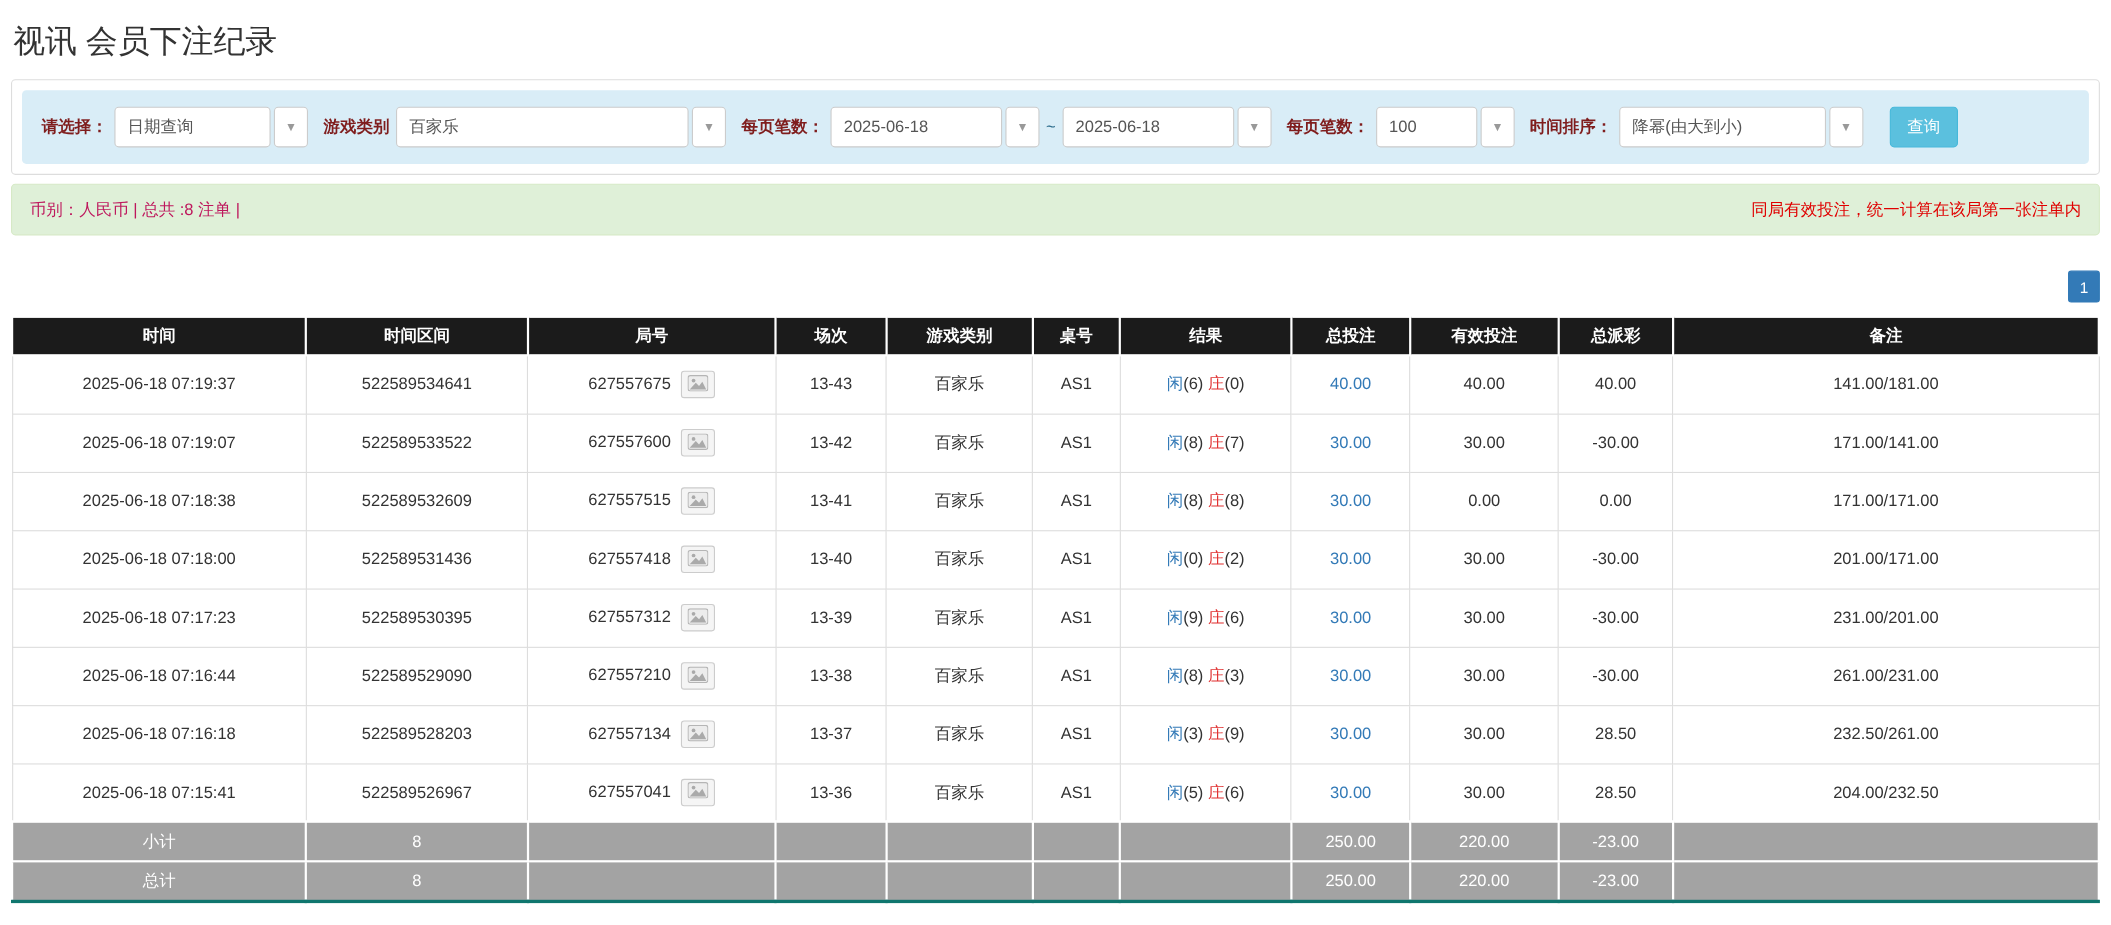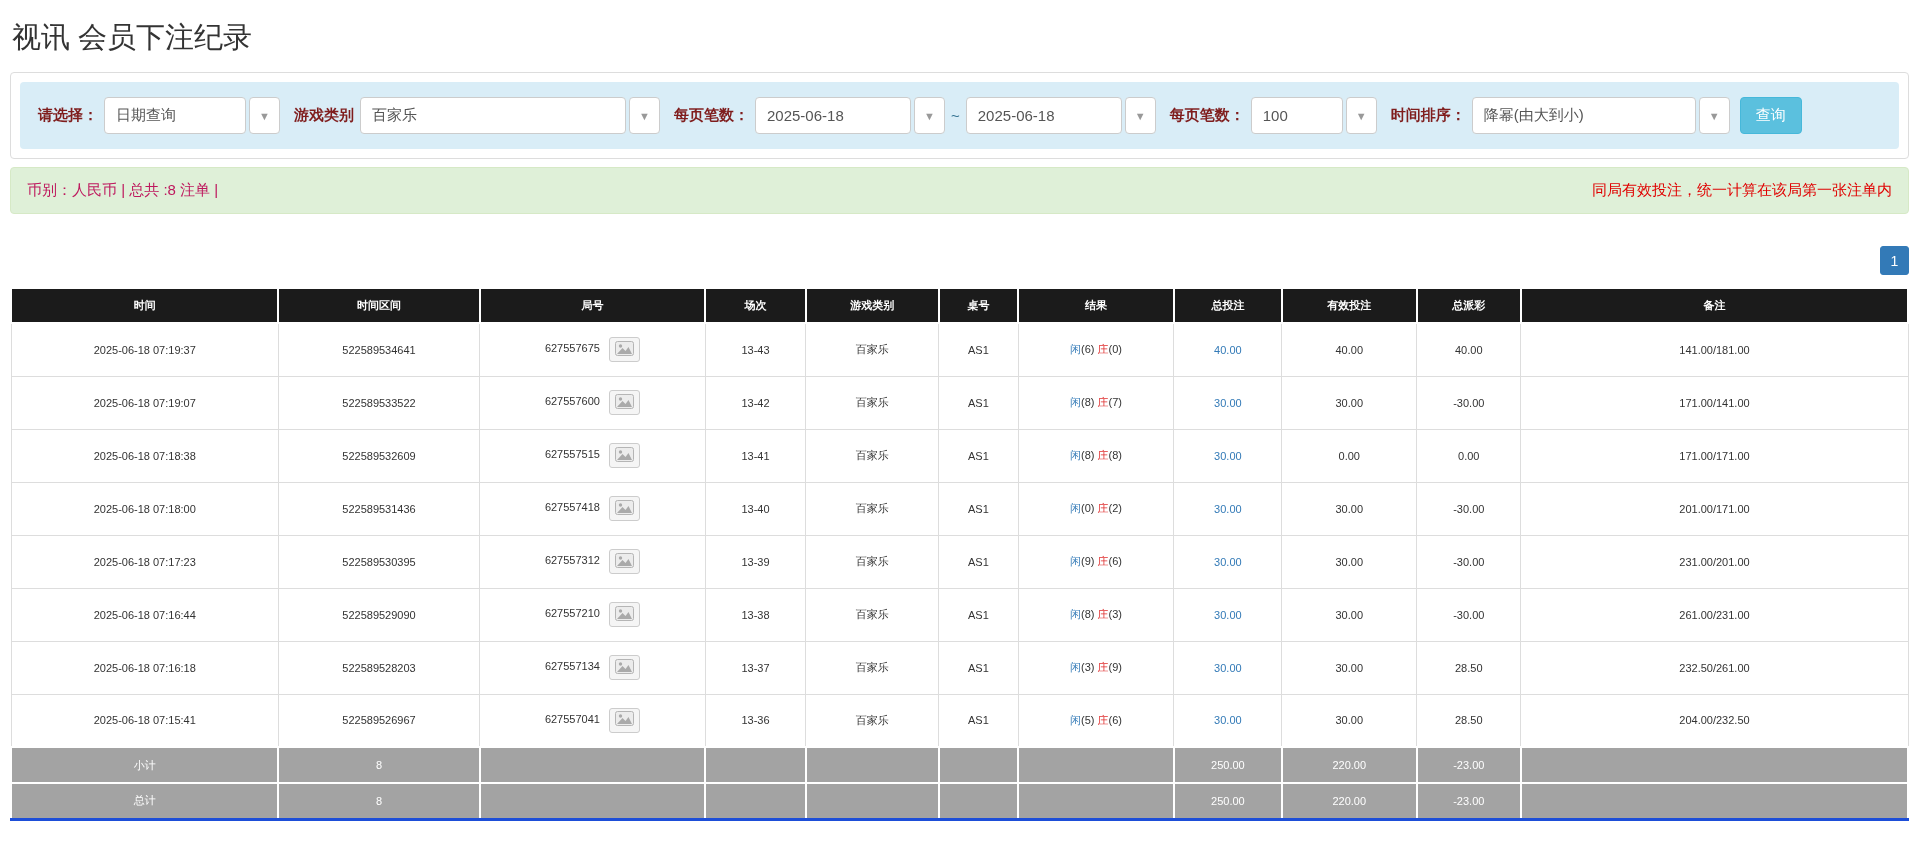--- a/index.html
+++ b/index.html
@@ -65,31 +65,31 @@
     justify-content: center;
     color: #999;
     font-size: 11px;
     cursor: pointer;
     padding: 0;
   }
   .w-select { width: 142px; }
   .w-game   { width: 266px; }
   .w-date   { width: 156px; }
   .w-size   { width: 92px;  }
-  .w-sort   { width: 224px; }
+  .w-sort   { width: 188px; }
   .tilde { color: #31708f; margin: 0 6px; font-size: 15px; }
   .query-btn {
     background: #5bc0de;
     border: 1px solid #46b8da;
     border-radius: 4px;
     color: #fff;
     height: 37px;
     padding: 0 15px;
     font-size: 15px;
-    margin-left: 10px;
+    margin-left: 24px;
     cursor: pointer;
   }
 
   
   .alert-bar {
     margin-top: 8px;
     background: #dff0d8;
     border: 1px solid #d6e9c6;
     border-radius: 4px;
     padding: 13px 16px;
@@ -116,22 +116,22 @@
     align-items: center;
     justify-content: center;
     cursor: pointer;
   }
 
   
   table.bets {
     width: 100%;
     border-collapse: collapse;
     table-layout: fixed;
-    font-size: 11px;
-    border-bottom: 3px solid #1d4ed8;
+    font-size: 15px;
+    border-bottom: 3px solid #0f766e;
   }
   table.bets thead th {
     background: #1b1b1b;
     color: #fff;
     font-weight: bold;
     height: 35px;
     border: 2px solid #fff;
     text-align: center;
     padding: 0 4px;
   }

